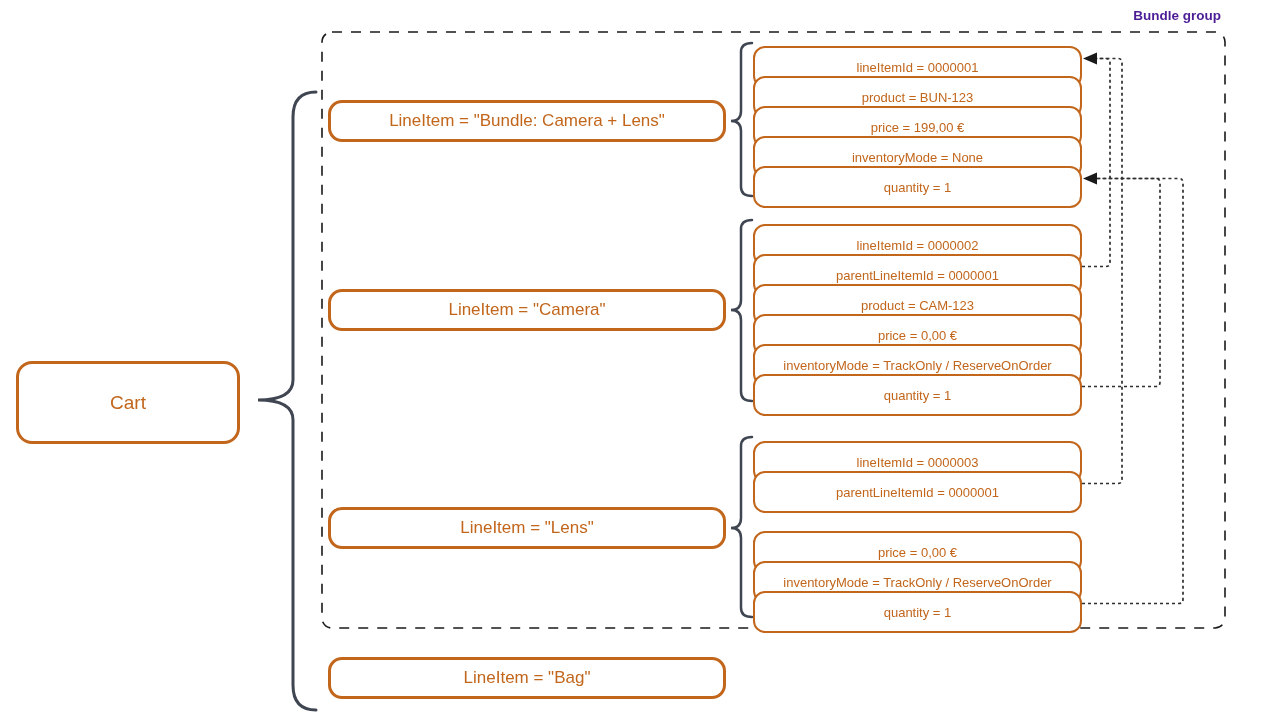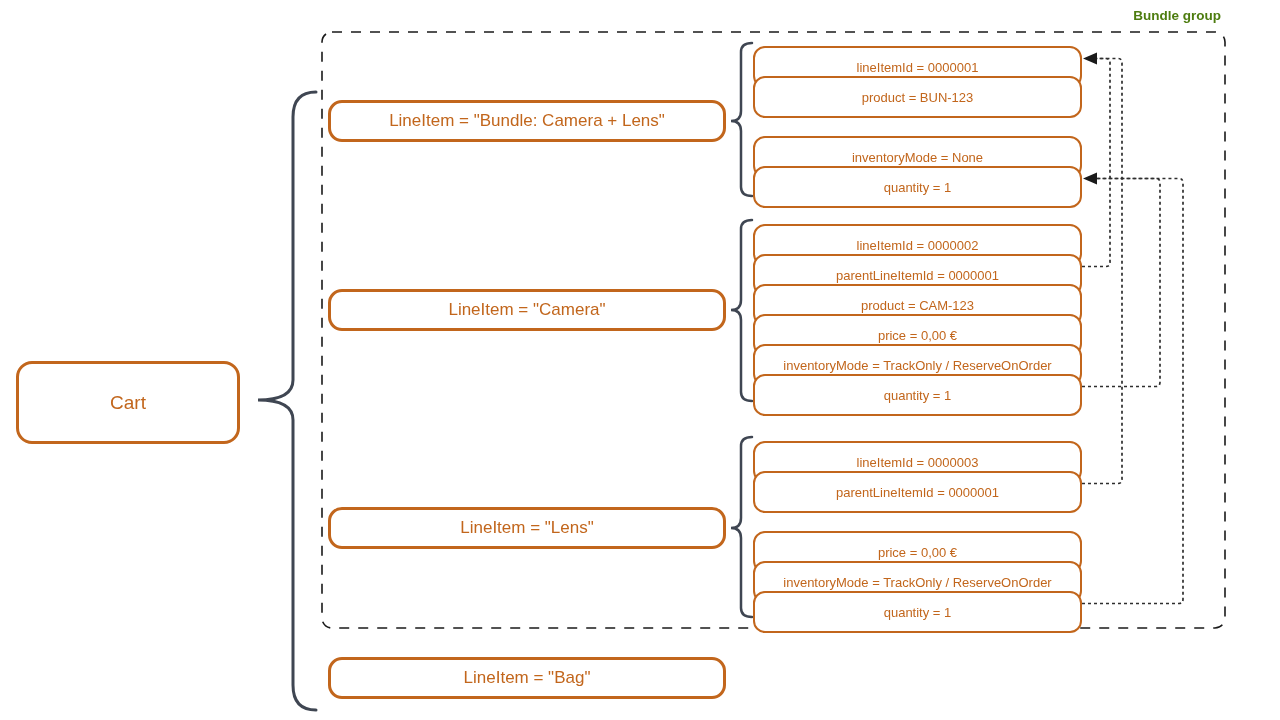--- a/index.html
+++ b/index.html
@@ -54,21 +54,21 @@
     align-items: center;
     justify-content: center;
     white-space: nowrap;
   }
   .group-label {
     position: absolute;
     top: 8px;
     right: 59px;
     font-size: 13.5px;
     font-weight: bold;
-    color: #4d7c0f;
+    color: #4c1d95;
   }
 </style>
 </head>
 <body>
 
 <div id="stage">
 
   <svg id="wires" viewBox="0 0 1280 720">
 
     <rect x="322" y="32" width="903" height="596" rx="10" fill="none" stroke="#1a1a1a" stroke-width="1.6" stroke-dasharray="10 9"></rect>
@@ -102,20 +102,21 @@
   </div>
   <div class="node lineitem-box" style="top:507px">
     <span>LineItem = "Lens"</span>
   </div>
   <div class="node lineitem-box" style="top:657px">
     <span>LineItem = "Bag"</span>
   </div>
 
   <div class="attr-box" style="top:46px">lineItemId = 0000001</div>
   <div class="attr-box" style="top:76px">product = BUN-123</div>
+  <div class="attr-box" style="top:106px">price = 199,00 €</div>
   <div class="attr-box" style="top:136px">inventoryMode = None</div>
   <div class="attr-box" style="top:166px">quantity = 1</div>
 
   <div class="attr-box" style="top:224px">lineItemId = 0000002</div>
   <div class="attr-box" style="top:254px">parentLineItemId = 0000001</div>
   <div class="attr-box" style="top:284px">product = CAM-123</div>
   <div class="attr-box" style="top:314px">price = 0,00 €</div>
   <div class="attr-box" style="top:344px">inventoryMode = TrackOnly / ReserveOnOrder</div>
   <div class="attr-box" style="top:374px">quantity = 1</div>
 

